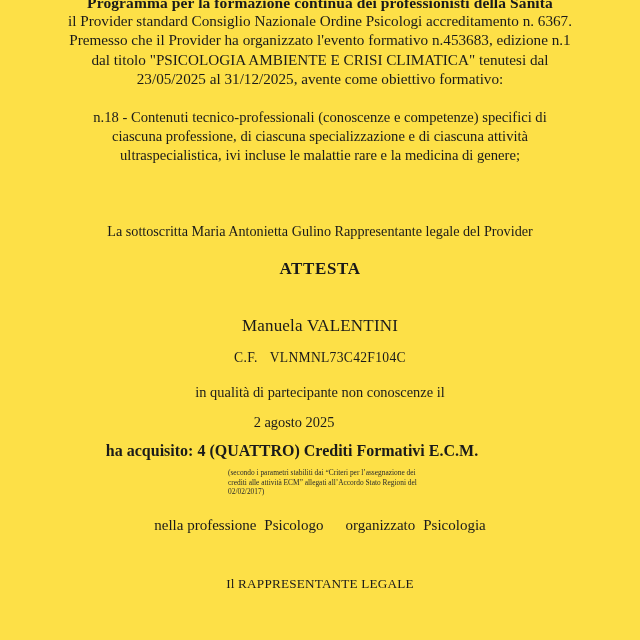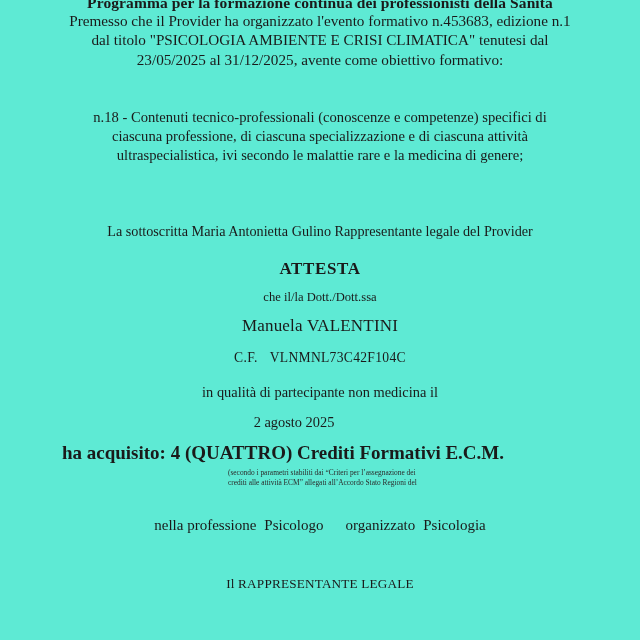--- a/index.html
+++ b/index.html
@@ -14,21 +14,21 @@
     overflow: hidden;
     font-family: "Liberation Serif", "DejaVu Serif", serif;
     color: #1a1a1a;
     -webkit-font-smoothing: antialiased;
   }
 
   .page {
     position: relative;
     width: 640px;
     height: 640px;
-    background: #5eead4;
+    background: #fde047;
     box-sizing: border-box;
   }
 
   
   .doc-title {
     position: absolute;
     top: -6px;
     left: 0;
     width: 640px;
     text-align: center;
@@ -125,25 +125,25 @@
     top: 414px;
     left: 0;
     width: 588px;
     text-align: center;
     font-size: 14.4px;
   }
 
   .credits-line {
     position: absolute;
     top: 442px;
-    left: 3px;
+    left: 12px;
     width: 560px;
     text-align: center;
     font-weight: bold;
-    font-size: 19px;
+    font-size: 16px;
   }
 
   .fineprint {
     position: absolute;
     top: 468px;
     left: 212px;
     width: 238px;
     text-align: left;
     font-size: 7.4px;
     line-height: 9.6px;
@@ -183,52 +183,53 @@
   }
 </style>
 </head>
 <body>
 
 <div class="page">
 
   <div class="doc-title">Programma per la formazione continua dei professionisti della Sanità</div>
 
   <div class="premise-block">
+    <span class="ln">il Provider standard Consiglio Nazionale Ordine Psicologi accreditamento n. 6367.</span>
     <span class="ln">Premesso che il Provider ha organizzato l'evento formativo n.453683, edizione n.1</span>
     <span class="ln">dal titolo "PSICOLOGIA AMBIENTE E CRISI CLIMATICA" tenutesi dal</span>
     <span class="ln">23/05/2025 al 31/12/2025, avente come obiettivo formativo:</span>
   </div>
 
   <div class="objective-block">
     <span class="ln">n.18 - Contenuti tecnico-professionali (conoscenze e competenze) specifici di</span>
     <span class="ln">ciascuna professione, di ciascuna specializzazione e di ciascuna attività</span>
-    <span class="ln">ultraspecialistica, ivi secondo le malattie rare e la medicina di genere;</span>
+    <span class="ln">ultraspecialistica, ivi incluse le malattie rare e la medicina di genere;</span>
   </div>
 
   <div class="subscriber-line">La sottoscritta Maria Antonietta Gulino Rappresentante legale del Provider</div>
 
   <div class="attesta">ATTESTA</div>
 
-  <div class="dott-label">che il/la Dott./Dott.ssa</div>
 
   <div class="recipient-name">Manuela VALENTINI</div>
 
   <div class="fiscal-code">
     <span class="cf-label">C.F.</span><span>VLNMNL73C42F104C</span>
   </div>
 
-  <div class="capacity-line">in qualità di partecipante non medicina il</div>
+  <div class="capacity-line">in qualità di partecipante non conoscenze il</div>
 
   <div class="event-date">2 agosto 2025</div>
 
   <div class="credits-line">ha acquisito: 4 (QUATTRO) Crediti Formativi E.C.M.</div>
 
   <div class="fineprint">
     <span class="ln">(secondo i parametri stabiliti dai “Criteri per l’assegnazione dei</span>
     <span class="ln">crediti alle attività ECM” allegati all’Accordo Stato Regioni del</span>
+    <span class="ln">02/02/2017)</span>
   </div>
 
   <div class="profession-line">
     <span>nella professione</span><span class="gap-sm"></span><span>Psicologo</span><span class="gap-lg"></span><span>organizzato</span><span class="gap-sm"></span><span>Psicologia</span>
   </div>
 
   <div class="signer-role">Il RAPPRESENTANTE LEGALE</div>
 
 
 </div>

